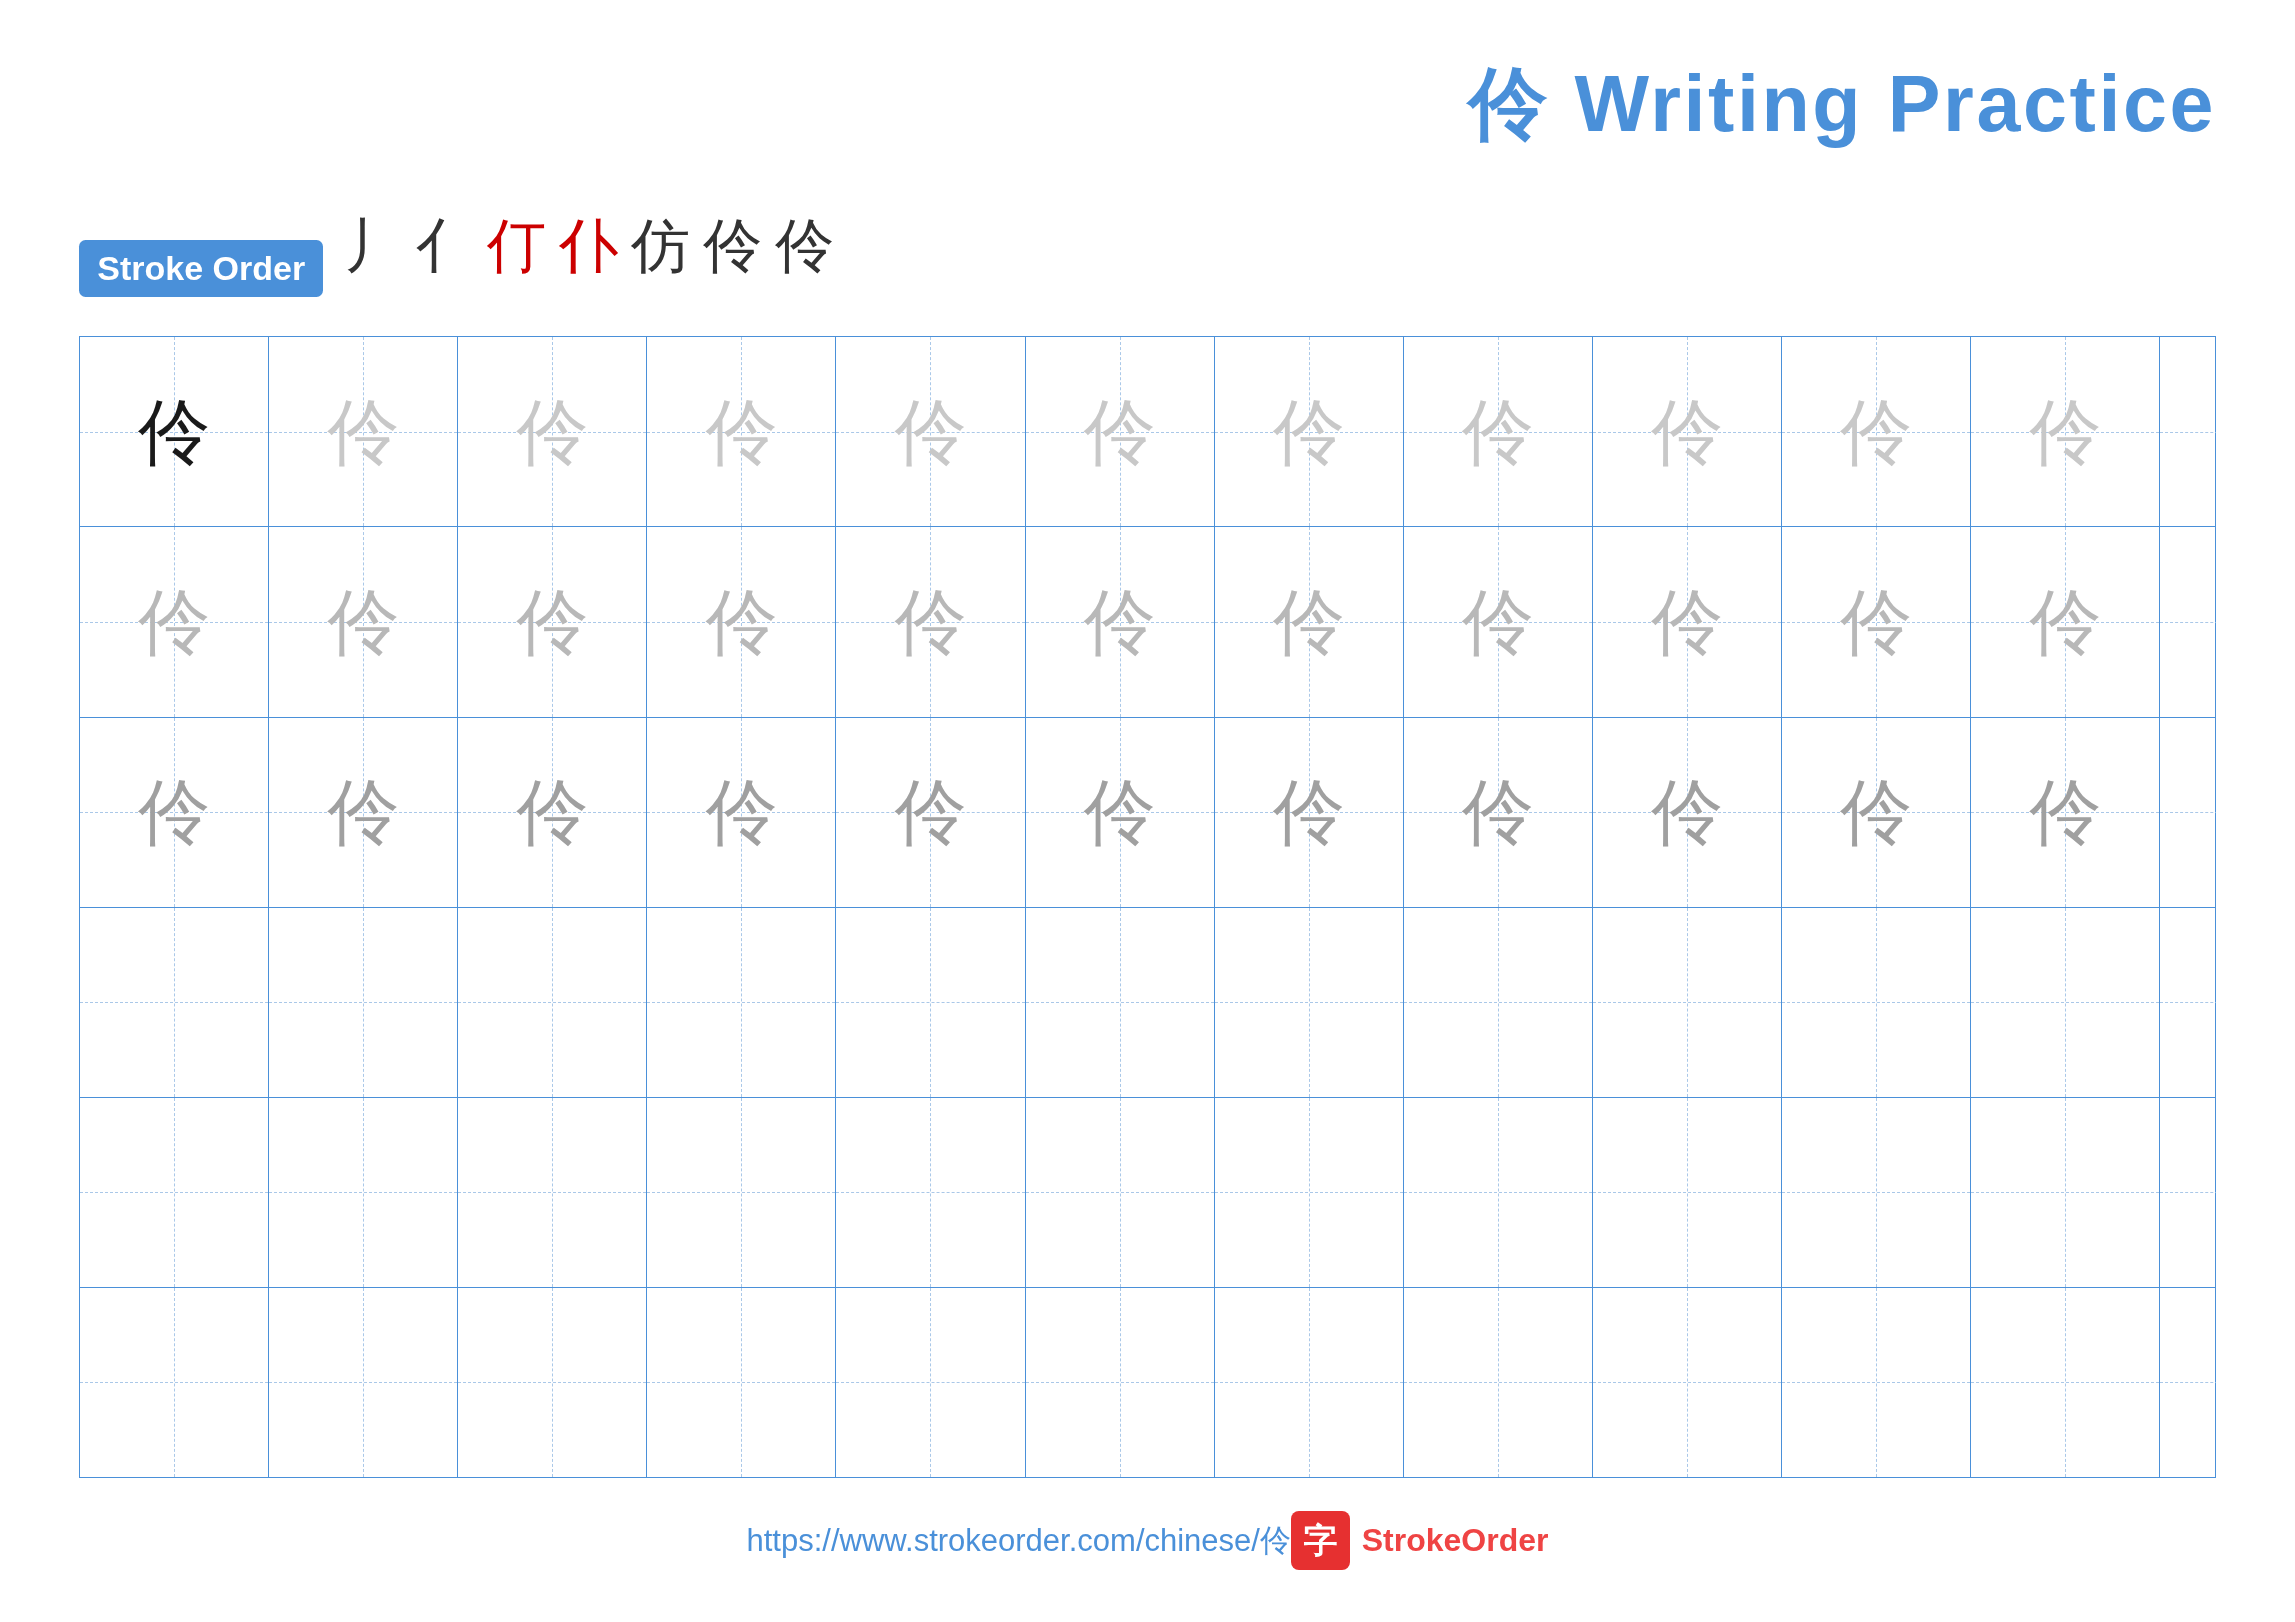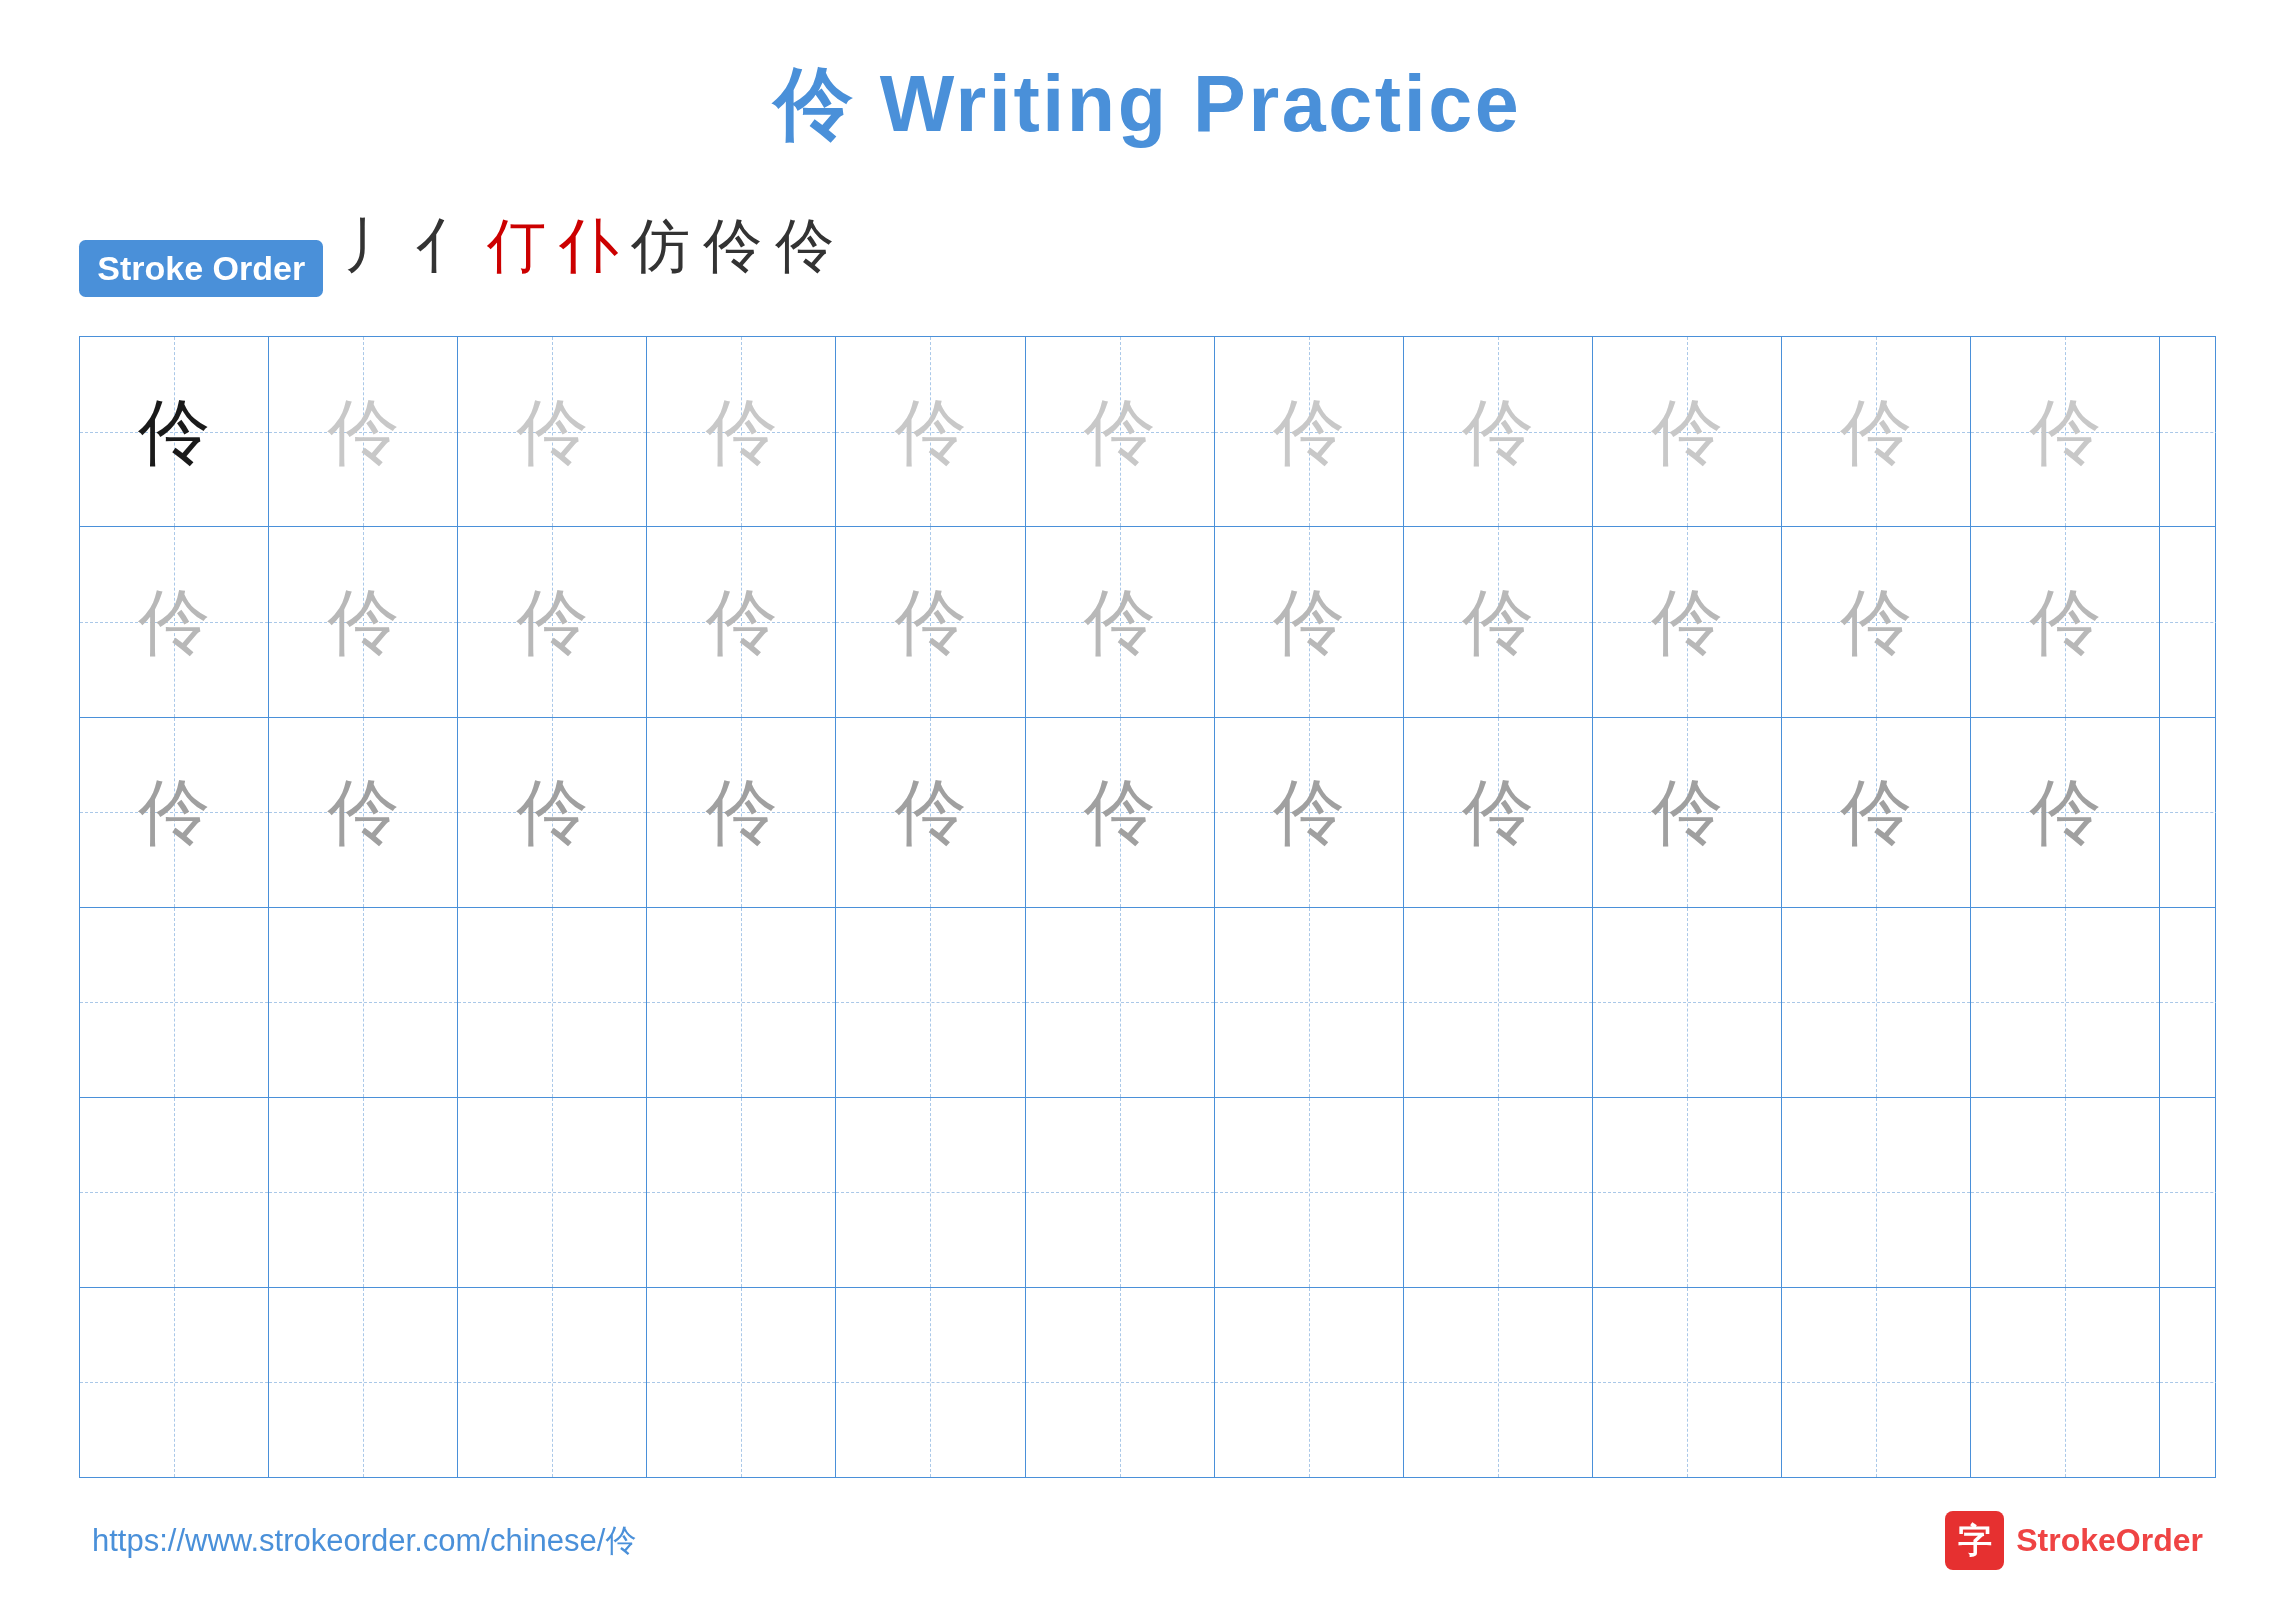--- a/index.html
+++ b/index.html
@@ -15,21 +15,21 @@
     .page-container {
       width: 2295px;
       height: 1622px;
       background: #fff;
       padding: 52px 79px;
       display: flex;
       flex-direction: column;
     }
 
     .title-section {
-      text-align: center;
+      text-align: right;
       margin-bottom: 39px;
     }
 
     .page-title {
       font-size: 79px;
       color: #4a90d9;
       font-weight: bold;
       letter-spacing: 2.6px;
     }
 
@@ -158,21 +158,21 @@
       height: 100%;
     }
 
     .grid-row {
       flex: 1;
     }
 
     
     .footer {
       display: flex;
-      justify-content: space-between;
+      justify-content: center;
       align-items: center;
       margin-top: 33px;
       padding: 0 13px;
     }
 
     .footer-url {
       color: #4a90d9;
       font-size: 31px;
       text-decoration: none;
     }

